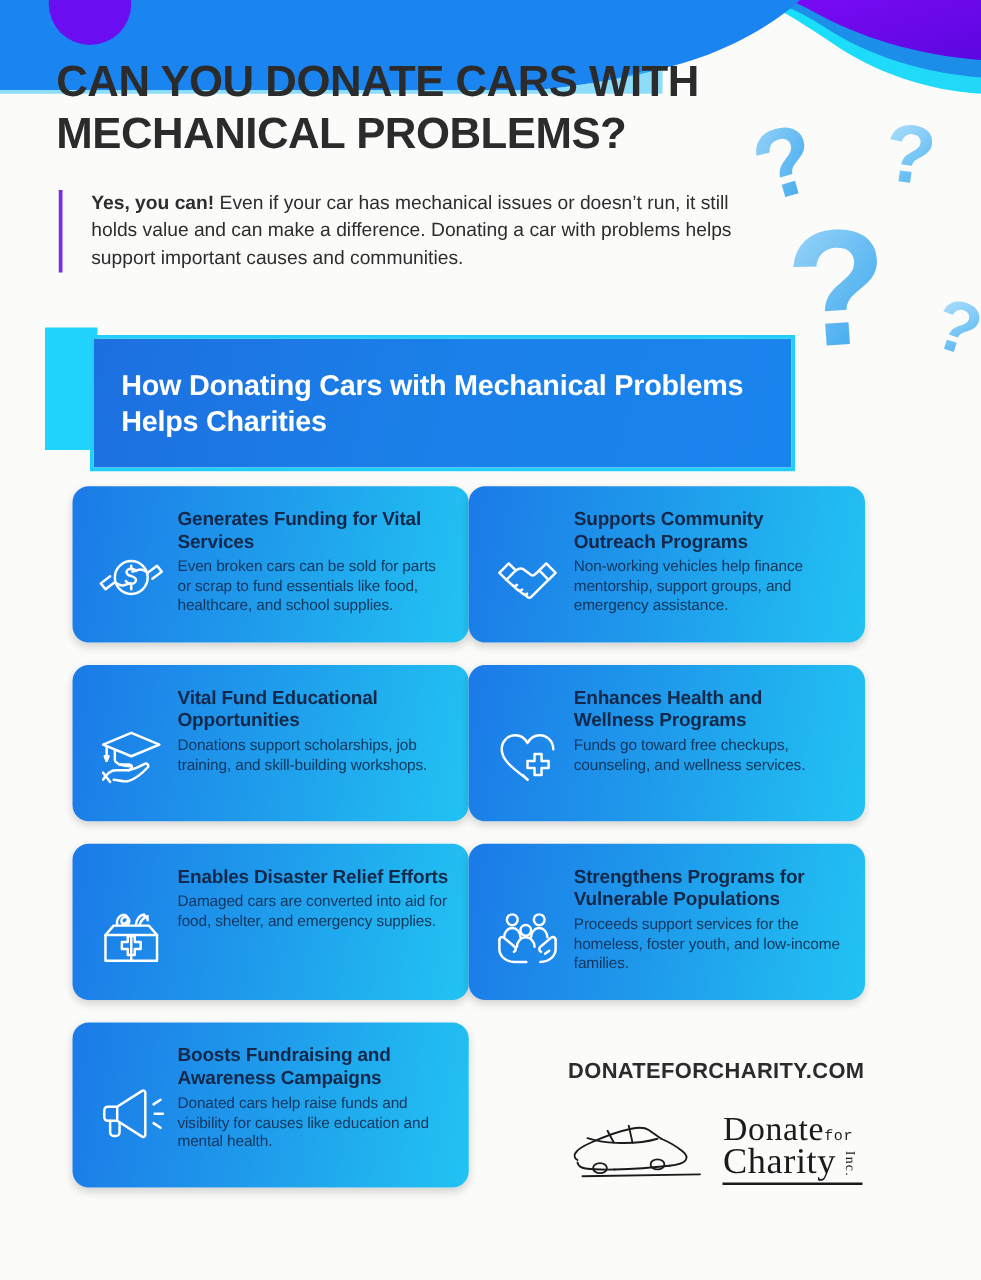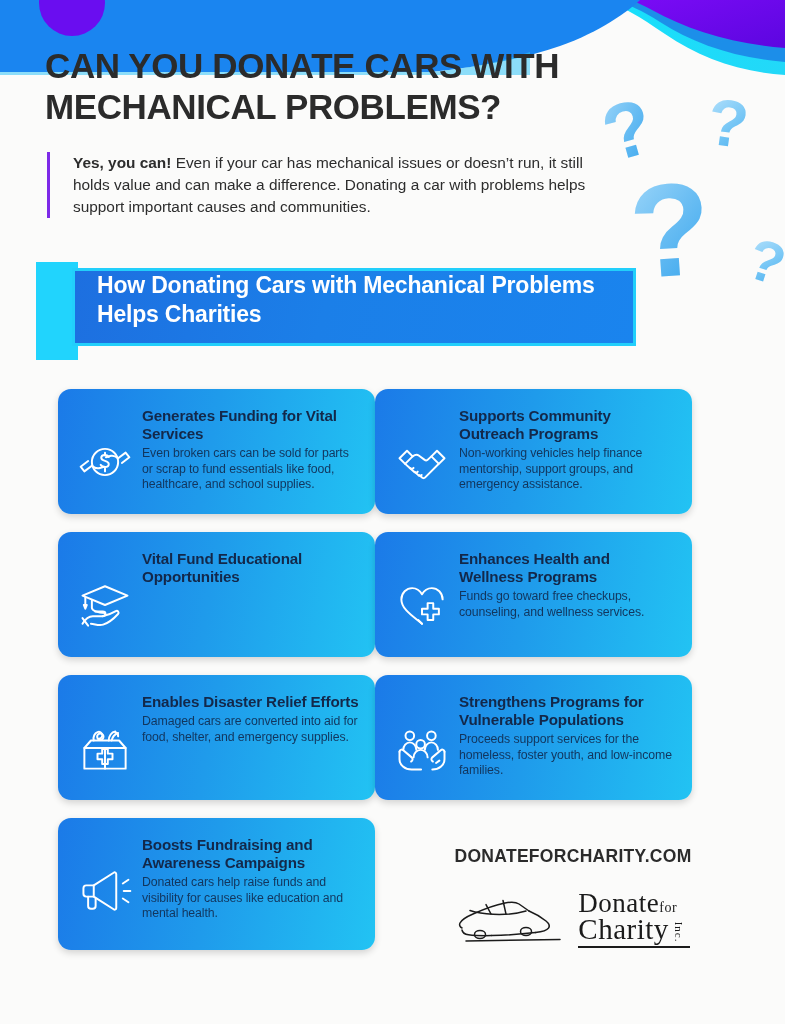--- a/index.html
+++ b/index.html
@@ -80,25 +80,25 @@
     position: absolute;
     left: 0; top: 0;
     width: 42px;
     height: 98px;
     background: #21d4fd;
   }
   .banner-box {
     position: absolute;
     left: 36px; top: 6px;
     width: 564px;
-    height: 78px;
+    height: 109px;
     border: 3px solid #22cffb;
     background: linear-gradient(105deg, #1d6fe0 0%, #1b7fe8 45%, #1a84ee 100%);
     display: flex;
-    align-items: flex-start;
+    align-items: center;
     padding: 0 22px;
   }
   .banner-title {
     color: #ffffff;
     font-size: 23px;
     font-weight: bold;
     line-height: 1.24;
     letter-spacing: -0.2px;
   }
 
@@ -179,21 +179,21 @@
     gap: 4px;
   }
   .logo svg { display: block; }
   .logo-words {
     text-align: left;
     font-family: "Liberation Serif", serif;
     color: #1b1b1b;
     line-height: 0.92;
   }
   .logo-l1 { font-size: 27px; letter-spacing: 0.5px; }
-  .logo-l1 .sm { font-size: 14px; }
+  .logo-l1 .sm { font-size: 12px; font-family: Liberation Mono, monospace; }
   .logo-l2 {
     font-size: 29px;
     letter-spacing: 0.5px;
     position: relative;
     white-space: nowrap;
   }
   .logo-inc {
     font-size: 11px;
     display: inline-block;
     transform: rotate(90deg);
@@ -322,20 +322,21 @@
           <path d="M18 27v8c0 3 6 5.5 14 5.5"></path>
           <path d="M11 24v8"></path>
           <path d="M9.4 32h3.2l-1.6 4z"></path>
           <path d="M8 52c3-5 7-8 11-8h10c2 0 3.5-1 3.5-2.6 0-1.5-1.3-2.4-3-2.4h-8"></path>
           <path d="M29.5 44c4.5-1 9-2.6 14-5.5 2-1.1 4 1.4 2.4 3.1C41 47 36 51 30 53c-5 1.6-9-1-13-1"></path>
           <path d="M8 46l6 8"></path>
         </svg>
       </div>
       <div class="card-text">
         <div class="card-title">Vital Fund Educational Opportunities</div>
+        <div class="card-desc">Donations support scholarships, job training, and skill-building workshops.</div>
       </div>
     </div>
 
     <div class="card">
       <div class="card-icon">
         <svg viewBox="0 0 64 64" fill="none" stroke="#ffffff" stroke-width="2.1" stroke-linecap="round" stroke-linejoin="round">
           <path d="M32 52C24 45 10 37 10 26c0-7 5.5-12 11.5-12 4.5 0 8.3 2.6 10.5 6.6 2.2-4 6-6.6 10.5-6.6 6 0 11.5 5 11.5 12"></path>
           <path d="M32 52l-4-4"></path>
           <path d="M44 30h-6v6h-6v6h6v6h6v-6h6v-6h-6z"></path>
         </svg>

